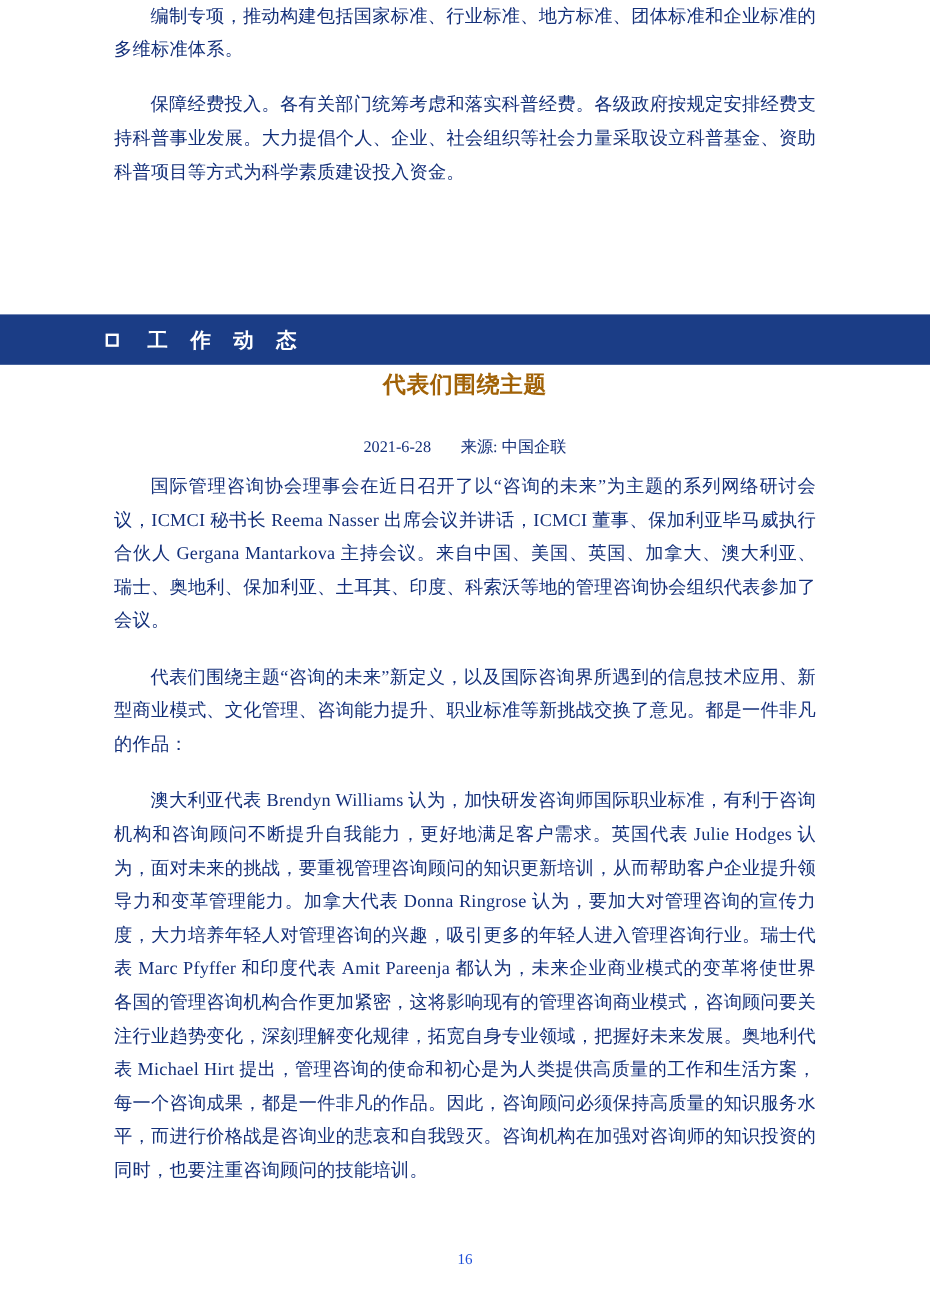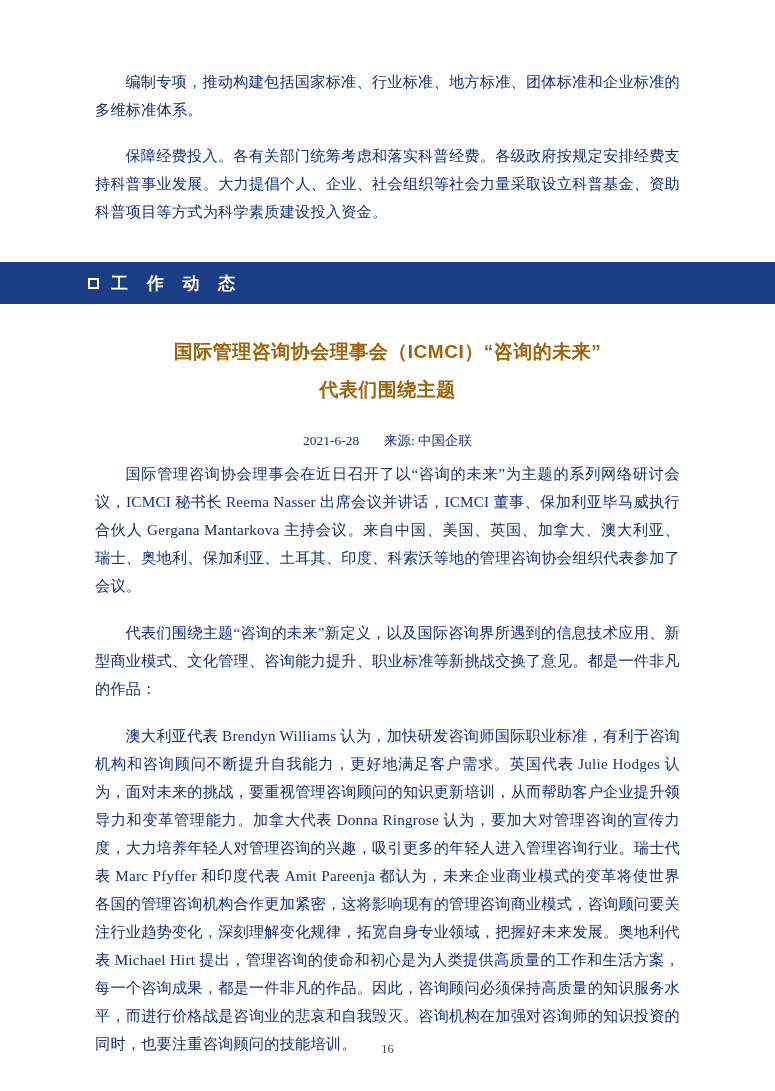--- a/index.html
+++ b/index.html
@@ -16,21 +16,20 @@
     overflow: hidden;
   }
   .page {
     position: relative;
     width: 775px;
     height: 1091px;
     box-sizing: border-box;
     padding: 0 95px;
   }
   .top-block {
-    padding-top: 68px;
   }
   .body-para {
     font-size: 15.2px;
     line-height: 28px;
     text-indent: 2em;
     margin: 0 0 18px 0;
     text-align: justify;
     letter-spacing: 0.2px;
     color: #14307a;
     font-family: "Liberation Serif", serif;
@@ -43,20 +42,21 @@
     height: 42px;
     background: #1b3d86;
     display: flex;
     align-items: center;
   }
   .banner-inner {
     display: flex;
     align-items: center;
     padding-left: 88px;
     color: #ffffff;
+    gap: 12px;
   }
   .banner-square {
     display: inline-block;
     width: 11px;
     height: 11px;
     border: 2px solid #ffffff;
     box-sizing: border-box;
     margin-right: 12px;
   }
   .banner-text {
@@ -94,21 +94,21 @@
     margin-bottom: 19px;
     font-family: Liberation Serif, serif;
   }
   .page-number {
     position: absolute;
     left: 0;
     right: 0;
     top: 1042px;
     text-align: center;
     font-size: 12.5px;
-    color: #404040;
+    color: #1d4ed8;
     font-family: "Liberation Serif", serif;
   }
 </style>
 </head>
 <body>
 
 <div class="page">
 
   <div class="top-block">
     <p class="body-para">编制专项，推动构建包括国家标准、行业标准、地方标准、团体标准和企业标准的多维标准体系。</p>

